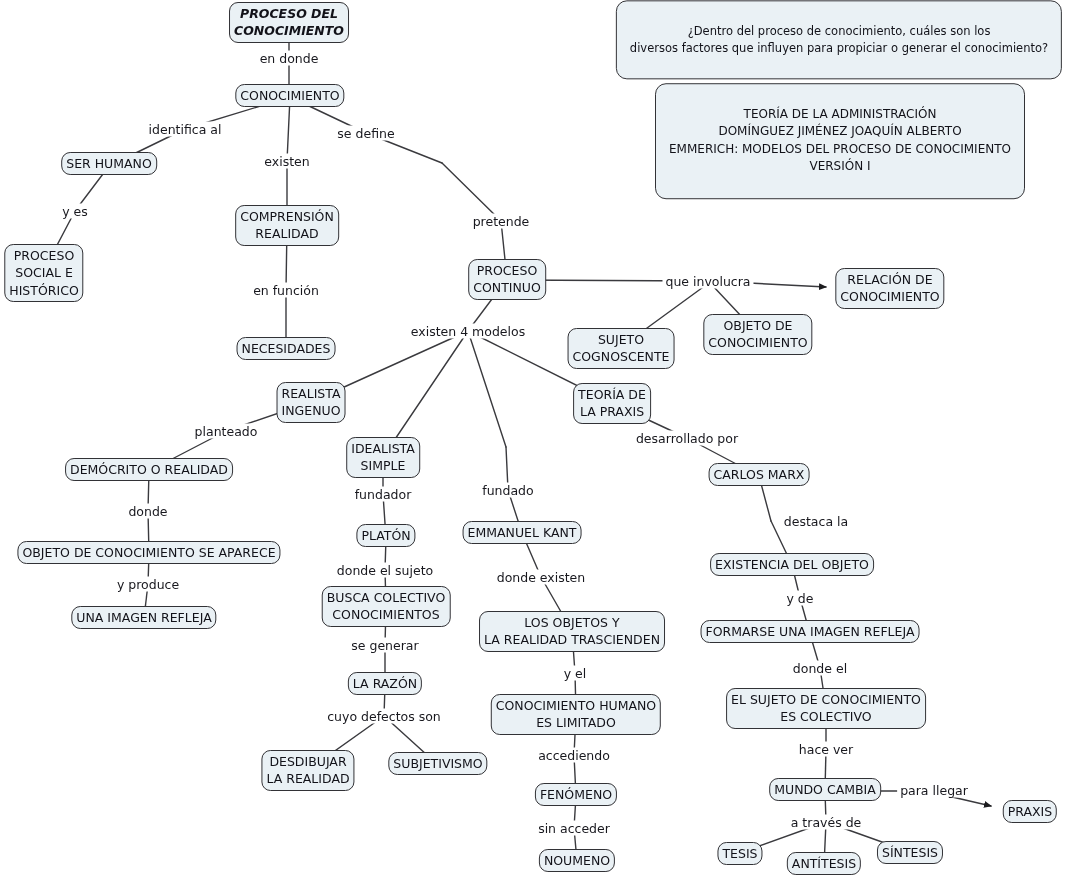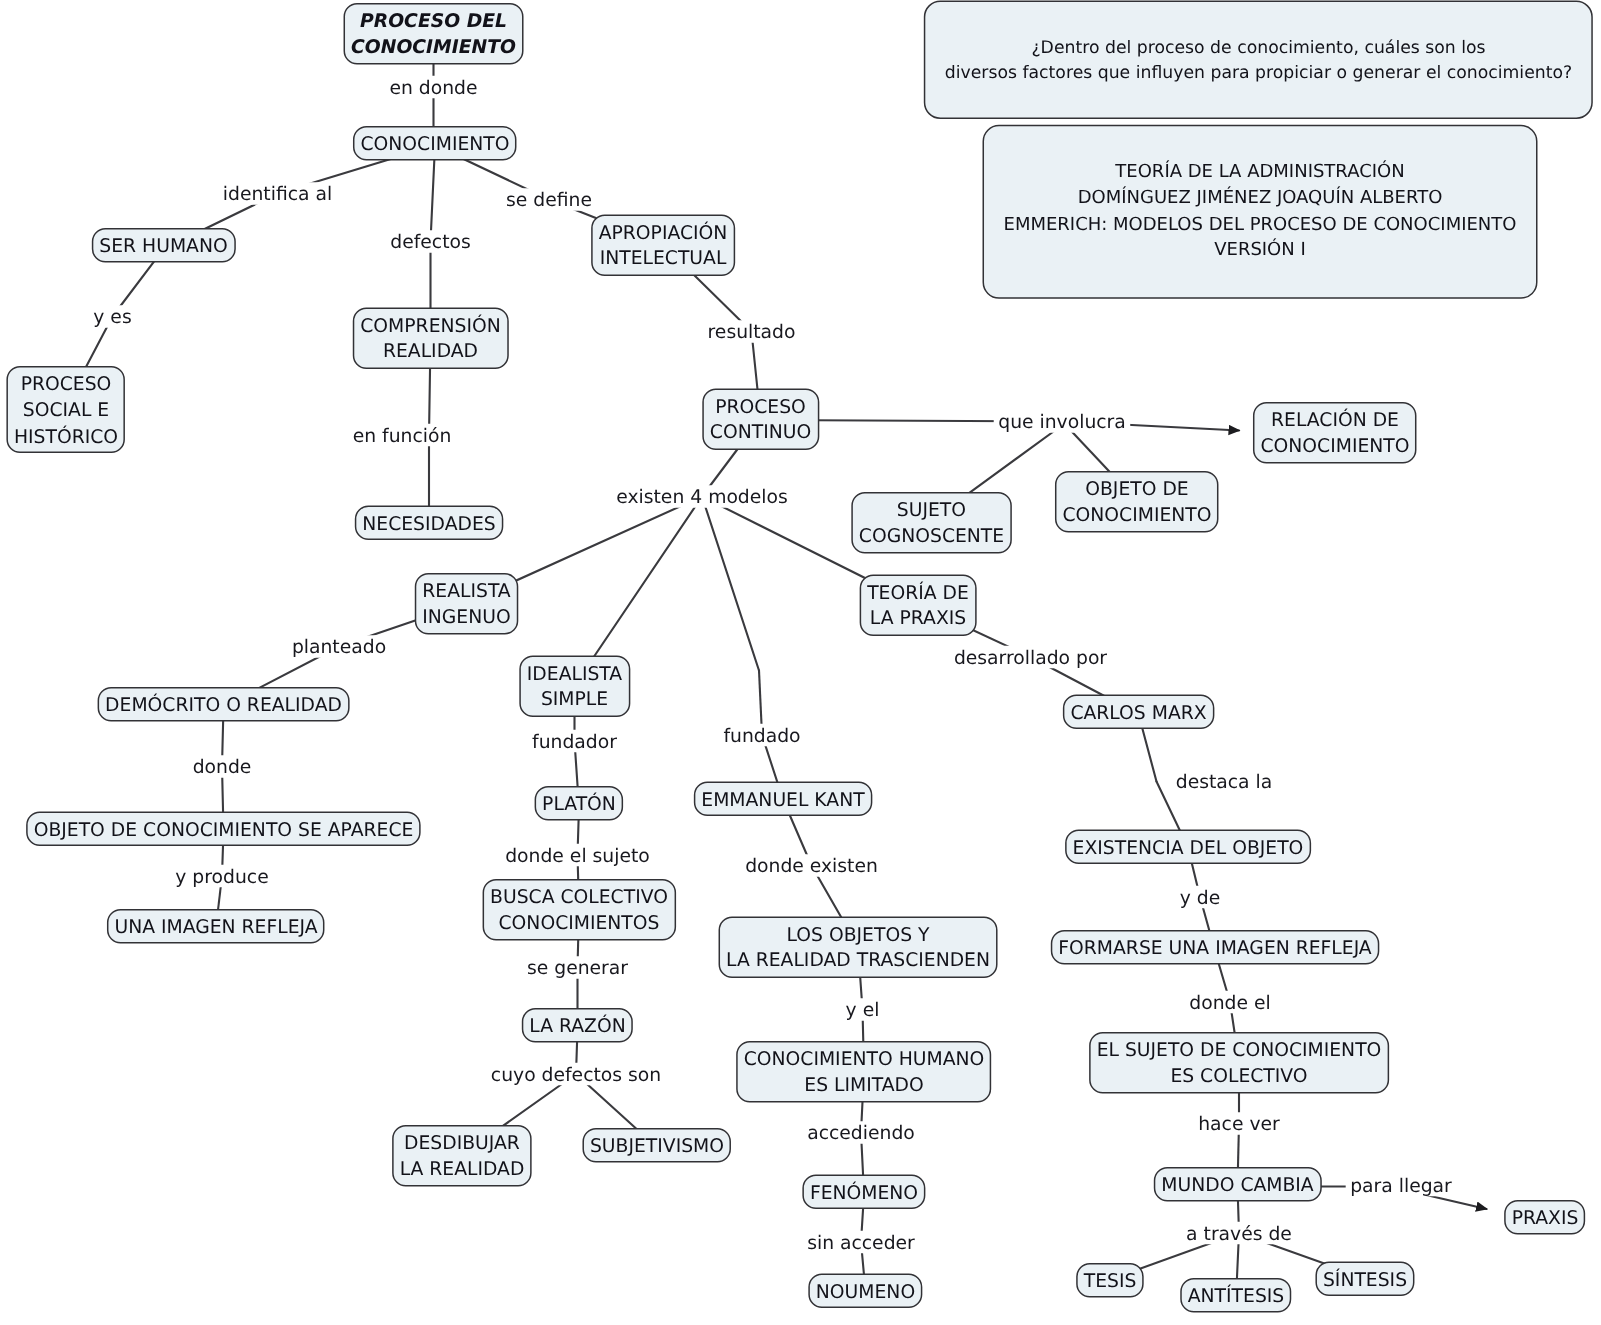--- a/index.html
+++ b/index.html
@@ -102,22 +102,20 @@
       <line x1="826" y1="822" x2="740" y2="853"></line>
       <line x1="826" y1="822" x2="824" y2="866"></line>
       <line x1="826" y1="822" x2="910" y2="852"></line>
     </g>
   </svg>
 
   <div class="node title-node" style="left:289px;top:2px">PROCESO DEL
 CONOCIMIENTO</div>
   <div class="node" style="left:290px;top:84px">CONOCIMIENTO</div>
   <div class="node" style="left:109px;top:152px">SER HUMANO</div>
-  <div class="node" style="left:442px;top:143px">APROPIACIÓN
-INTELECTUAL</div>
   <div class="node" style="left:44px;top:244px">PROCESO
 SOCIAL E
 HISTÓRICO</div>
   <div class="node" style="left:287px;top:205px">COMPRENSIÓN
 REALIDAD</div>
   <div class="node" style="left:286px;top:337px">NECESIDADES</div>
   <div class="node" style="left:507px;top:259px">PROCESO
 CONTINUO</div>
   <div class="node" style="left:890px;top:268px">RELACIÓN DE
 CONOCIMIENTO</div>
@@ -161,25 +159,25 @@
 
   <div class="annotation" style="left:839px;top:40px">¿Dentro del proceso de conocimiento, cuáles son los
 diversos factores que influyen para propiciar o generar el conocimiento?</div>
   <div class="annotation" style="left:840px;top:141px;font-size:12px">TEORÍA DE LA ADMINISTRACIÓN
 DOMÍNGUEZ JIMÉNEZ JOAQUÍN ALBERTO
 EMMERICH: MODELOS DEL PROCESO DE CONOCIMIENTO
 VERSIÓN I</div>
 
   <div class="link-label" style="left:289px;top:58px">en donde</div>
   <div class="link-label" style="left:185px;top:129px">identifica al</div>
-  <div class="link-label" style="left:287px;top:161px">defectos</div>
+  <div class="link-label" style="left:287px;top:161px">existen</div>
   <div class="link-label" style="left:366px;top:133px">se define</div>
   <div class="link-label" style="left:75px;top:211px">y es</div>
-  <div class="link-label" style="left:501px;top:221px">resultado</div>
-  <div class="link-label" style="left:268px;top:290px">en función</div>
+  <div class="link-label" style="left:501px;top:221px">pretende</div>
+  <div class="link-label" style="left:286px;top:290px">en función</div>
   <div class="link-label" style="left:708px;top:281px">que involucra</div>
   <div class="link-label" style="left:468px;top:331px">existen 4 modelos</div>
   <div class="link-label" style="left:226px;top:431px">planteado</div>
   <div class="link-label" style="left:148px;top:511px">donde</div>
   <div class="link-label" style="left:148px;top:584px">y produce</div>
   <div class="link-label" style="left:383px;top:494px">fundador</div>
   <div class="link-label" style="left:385px;top:570px">donde el sujeto</div>
   <div class="link-label" style="left:385px;top:645px">se generar</div>
   <div class="link-label" style="left:384px;top:716px">cuyo defectos son</div>
   <div class="link-label" style="left:508px;top:490px">fundado</div>

